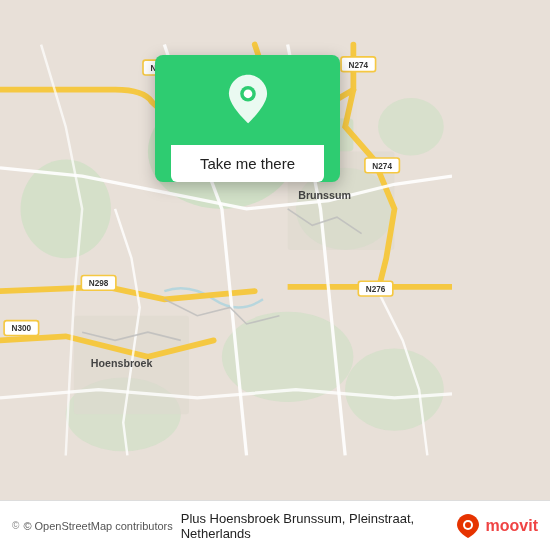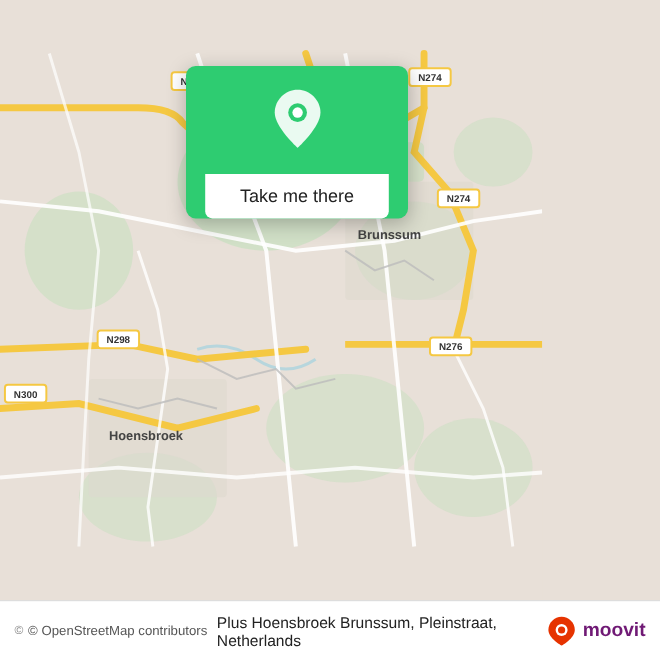--- a/index.html
+++ b/index.html
@@ -104,21 +104,21 @@
     }
 
     .moovit-icon {
       width: 28px;
       height: 28px;
     }
 
     .moovit-text {
       font-size: 16px;
       font-weight: bold;
-      color: #701a75; 
+      color: #ef4444; 
     }
 
     .copyright-circle {
       font-size: 10px;
       color: #888;
     }
   </style>
 </head>
 <body>
 

